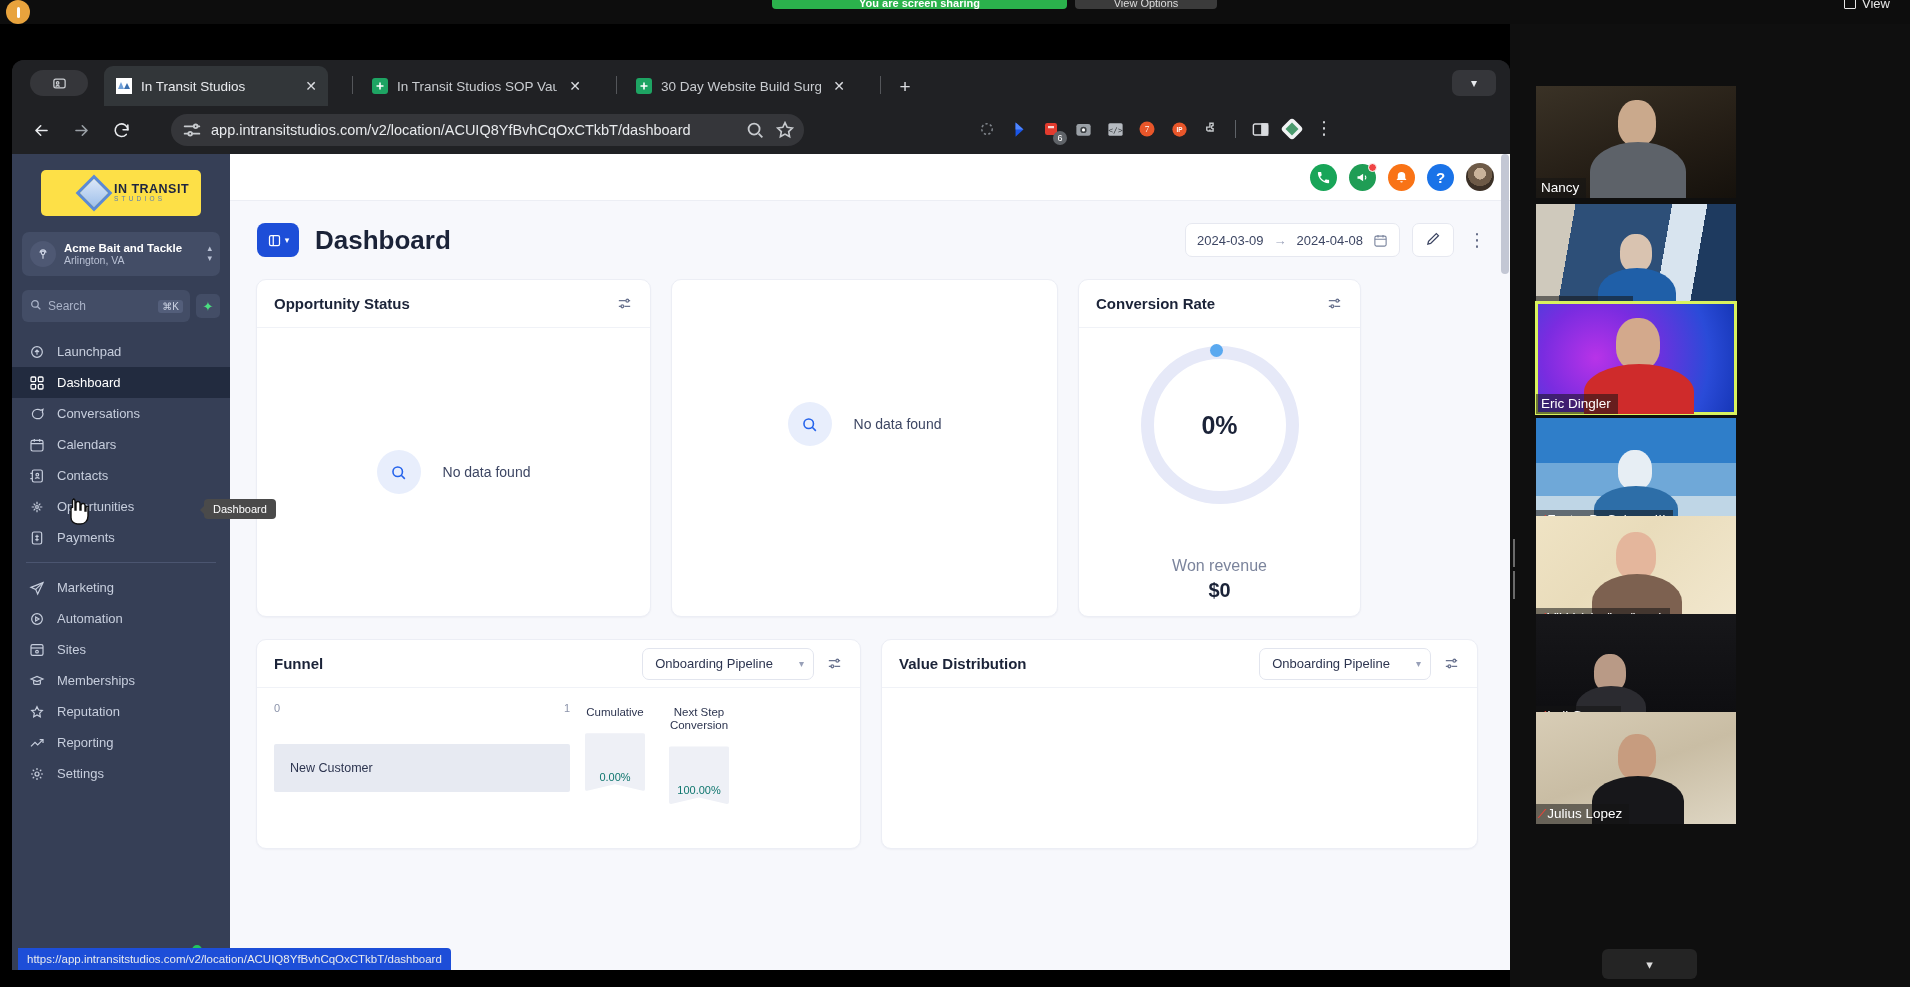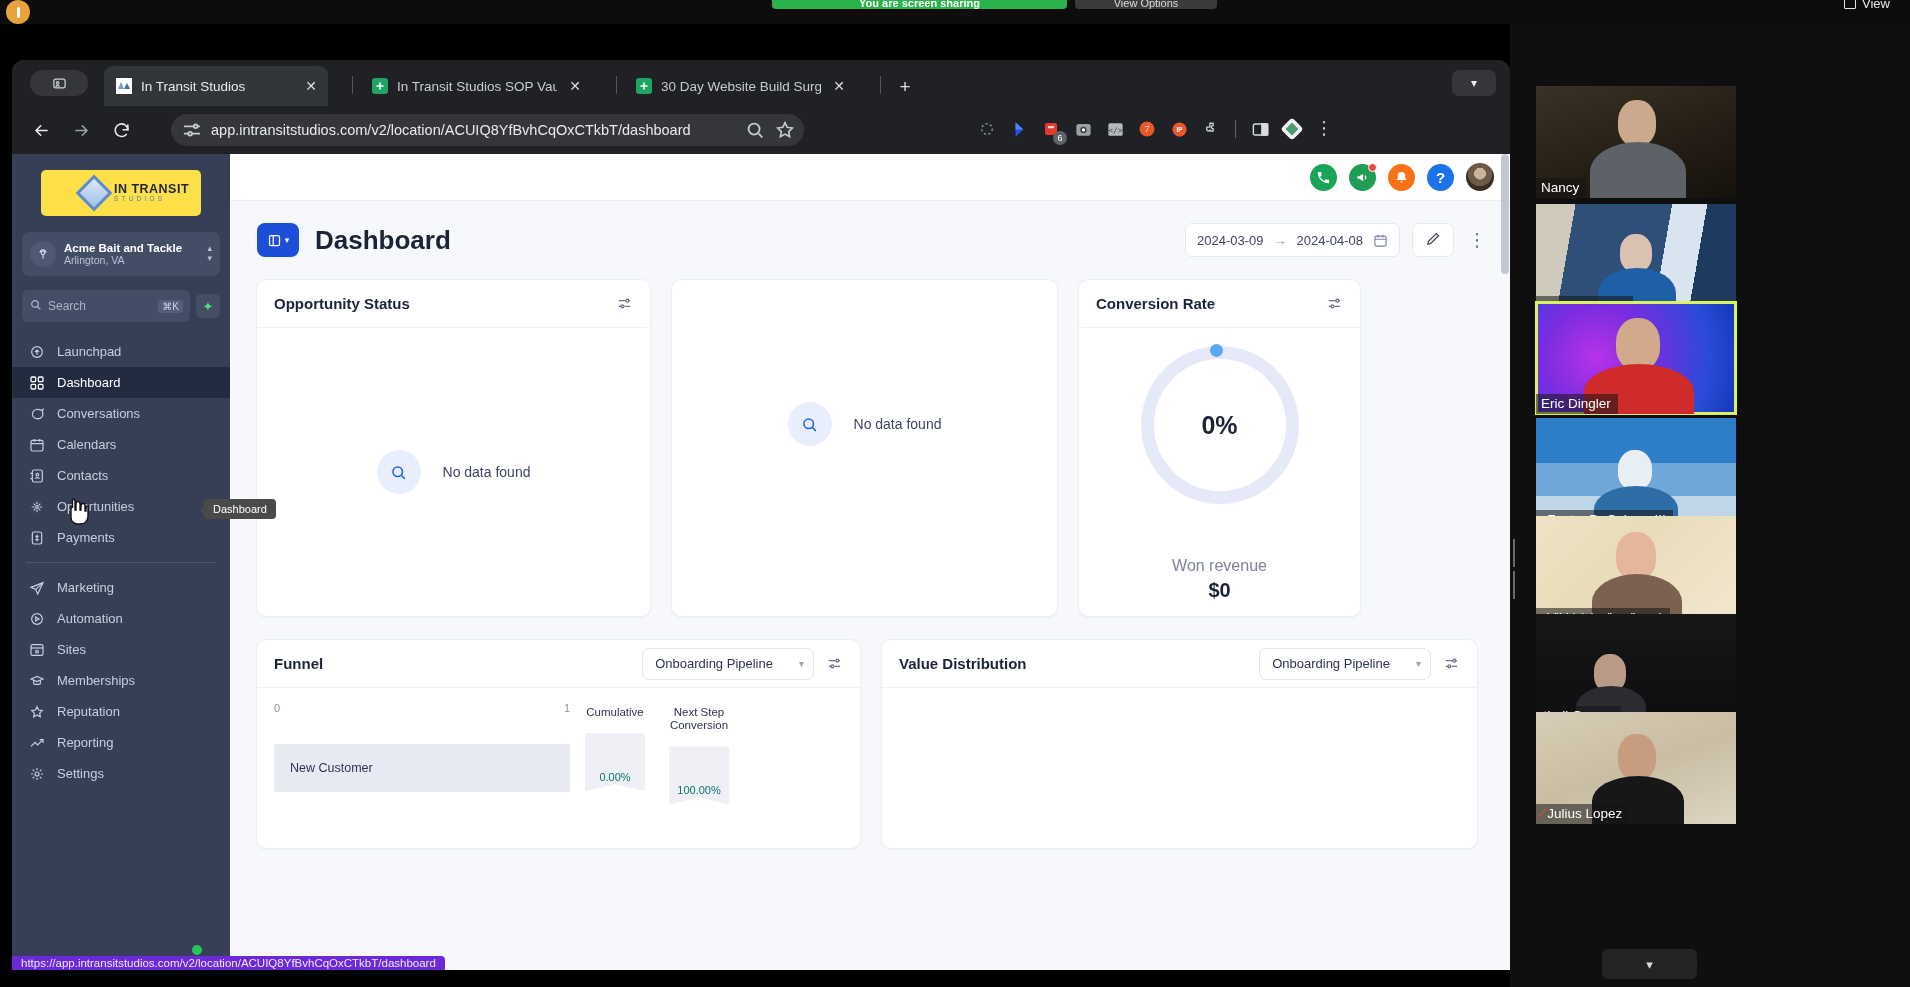--- a/index.html
+++ b/index.html
@@ -170,21 +170,21 @@
   .funnelbody { height: 170px; padding: 14px 17px 0; position: relative; }
   .axis { display: flex; justify-content: space-between; width: 296px; font-size: 11px; color: #8b93aa; }
   .funbar { margin-top: 30px; width: 296px; height: 48px; background: #e7eaf2; border-radius: 2px;
     display: flex; align-items: center; padding-left: 16px; font-size: 12.5px; color: #2d3550; }
   .fcol { position: absolute; top: 18px; text-align: center; width: 60px; }
   .fcol .fh { font-size: 11.5px; color: #2d3550; line-height: 1.15; }
   .fcol .fbox { margin-top: 14px; height: 58px; background: #eef0f6; border-radius: 2px;
     display: flex; align-items: flex-end; justify-content: center; padding-bottom: 8px; font-size: 11px; color: #0f766e;
     clip-path: polygon(0 0, 100% 0, 100% 100%, 50% 88%, 0 100%); }
 
-  .statusbar { position: absolute; left: 0; bottom: 0; height: 14px; background: #6d28d9; color: #e8eaed;
+  .statusbar { position: absolute; left: 6px; bottom: 0; height: 22px; background: #1d4ed8; color: #e8eaed;
     font-size: 11.5px; display: flex; align-items: center; padding: 0 9px; border-radius: 0 4px 0 0; z-index: 60; }
 
   
   .pagescroll { position: absolute; right: 1px; top: 0px; width: 8px; height: 120px; border-radius: 4px;
     background: #c3c7d4; }
 
   
   .rail { position: absolute; right: 0; top: 24px; width: 400px; height: 963px; background: #0f0f0f; padding-left: 8px; }
   .tile { position: absolute; left: 26px; width: 200px; height: 112px; overflow: hidden; }
   .tile.speaking { outline: 3px solid #d9f25e; outline-offset: -2px; }

